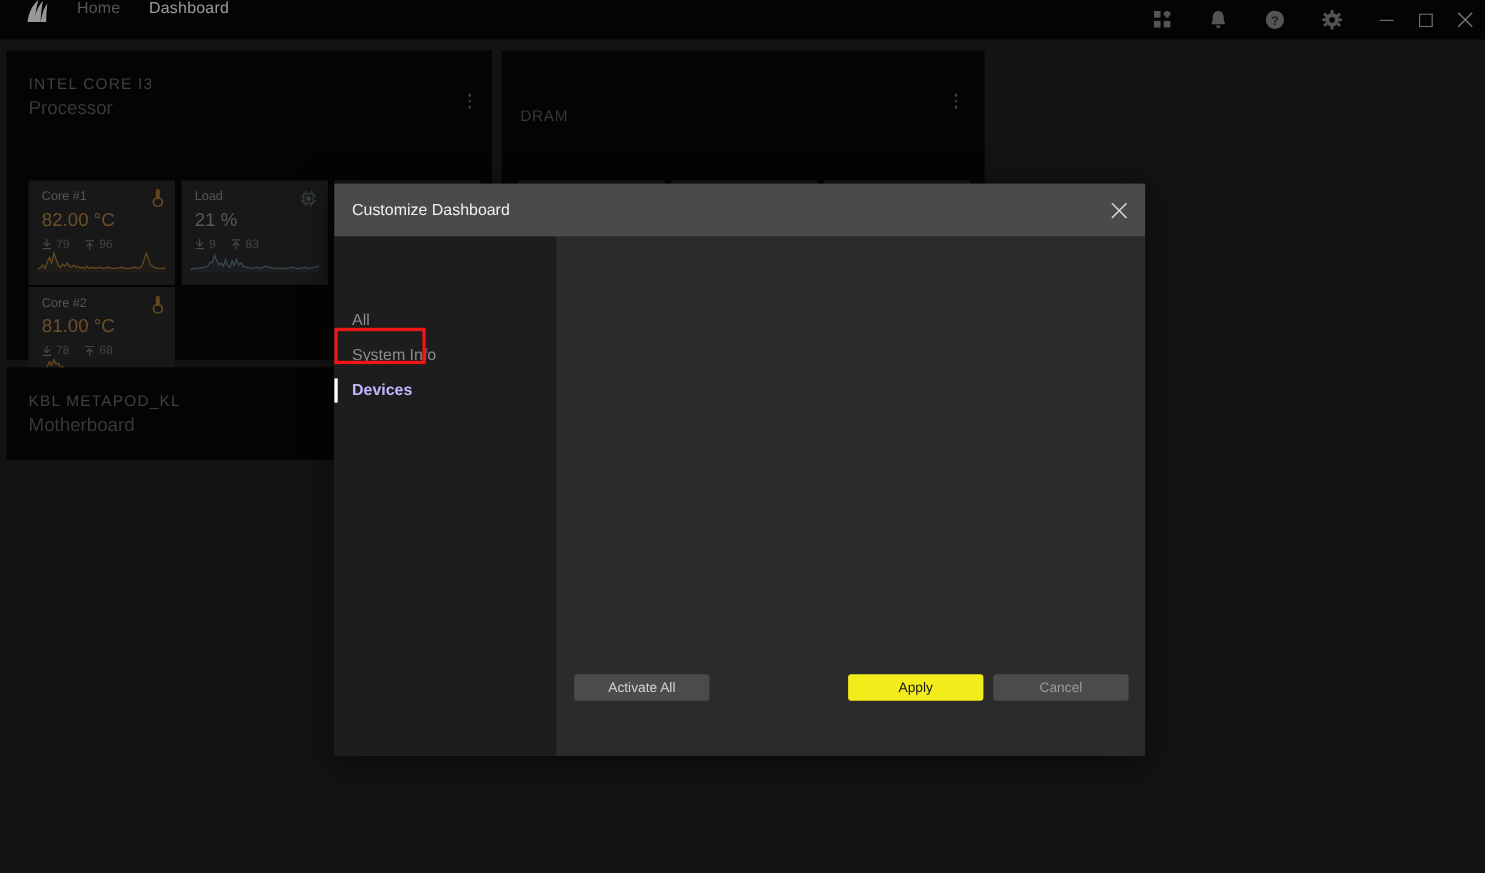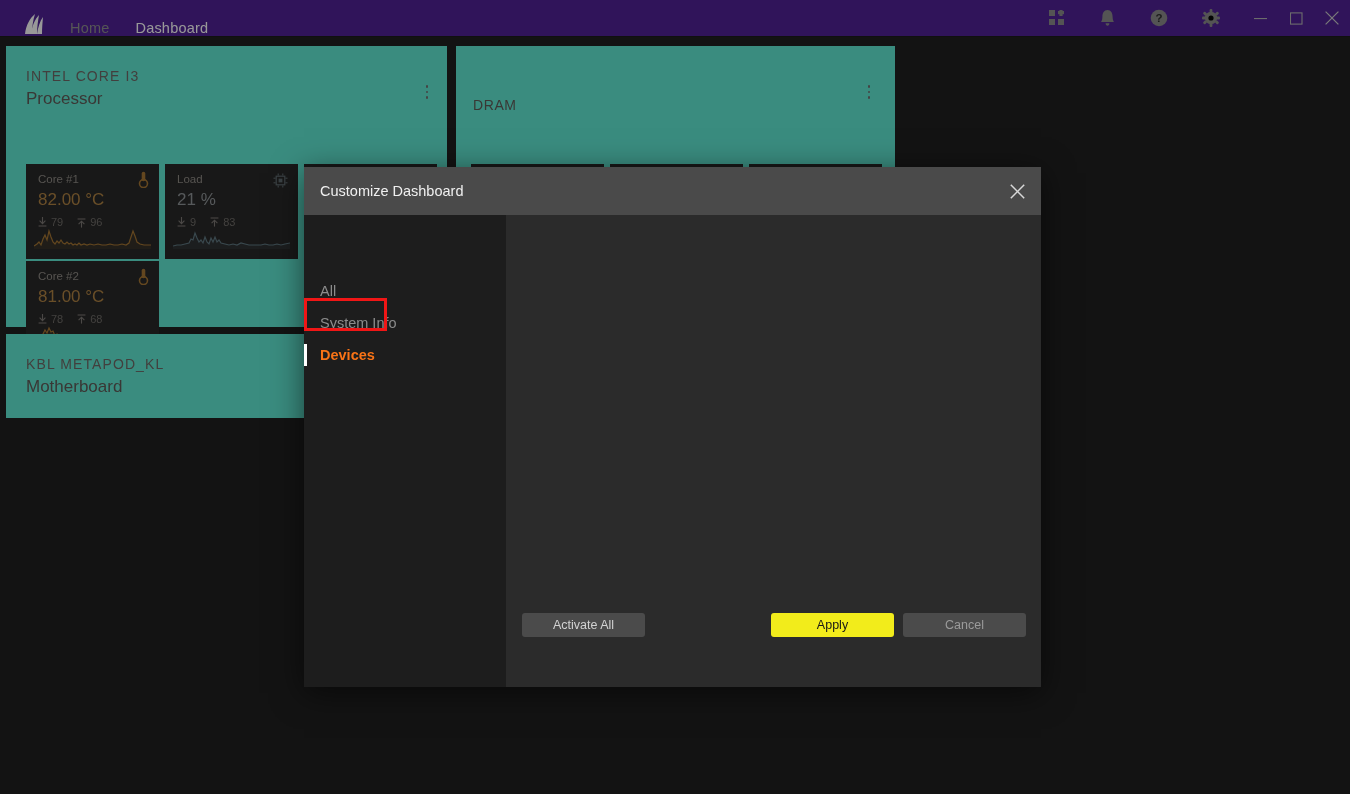--- a/index.html
+++ b/index.html
@@ -7,22 +7,22 @@
     width: 1350px; height: 794px;
     background: #1a1a1a;
     font-family: "Liberation Sans", sans-serif;
     overflow: hidden;
   }
   body { position: relative; }
 
   
   #titlebar {
     position: absolute; top: 0; left: 0; width: 1350px; height: 36px;
-    background: #4c1d95;
-    display: flex; align-items: flex-end;
+    background: #000000;
+    display: flex; align-items: flex-start;
   }
   #titlebar .logo { margin-left: 22px; width: 24px; height: 22px; display: flex; align-items: center; }
   #titlebar .nav { display: flex; align-items: center; margin-left: 24px; gap: 26px; }
   #titlebar .nav .navitem {
     font-size: 14.5px; letter-spacing: .2px; color: #8d8d8d; cursor: pointer;
   }
   #titlebar .nav .navitem.active { color: #ffffff; font-weight: normal; }
   #titlebar .spacer { flex: 1; }
   #titlebar .sysicons { display: flex; align-items: center; gap: 0px; }
   #titlebar .ticon {
@@ -39,21 +39,21 @@
   #titlebar .gap-d { width: 14px; }
 
   #titlebar-rule {
     position: absolute; top: 36px; left: 0; width: 1350px; height: 1px; background: #161616;
   }
 
   
   #dashboard { position: absolute; top: 37px; left: 0; width: 1350px; height: 757px; background: #1a1a1a; }
 
   .card {
-    position: absolute; background: #5eead4;
+    position: absolute; background: #000000;
   }
   .card-title {
     position: absolute; font-size: 14px; letter-spacing: 1.1px;
     color: #6b6764; text-transform: uppercase;
   }
   .card-sub {
     position: absolute; font-size: 17px; color: #5c5955;
   }
   .kebab {
     position: absolute; width: 16px; display: flex; flex-direction: column;
@@ -100,21 +100,21 @@
 
   #dialog-sidebar {
     width: 202px; background: #1d1d1d; flex: 0 0 202px;
     padding-top: 42px; position: relative;
   }
   .side-item {
     height: 32px; display: flex; align-items: center; padding-left: 16px;
     font-size: 14.5px; color: #8c8c8c; cursor: pointer; margin-bottom: 0px;
   }
   .side-item + .side-item { margin-top: 0px; }
-  .side-item.active { color: #f97316; font-weight: bold; align-items: center; }
+  .side-item.active { color: #c4b5fd; font-weight: bold; align-items: center; }
   .side-item .bar {
     position: absolute; left: 0; width: 3px; height: 22px; background: #ffffff;
   }
 
   #dialog-content {
     flex: 1; background: #2b2b2b; position: relative; display: flex; flex-direction: column;
   }
   #dialog-list { flex: 1; }
   #dialog-actions {
     height: 84px; flex: 0 0 84px; position: relative;

